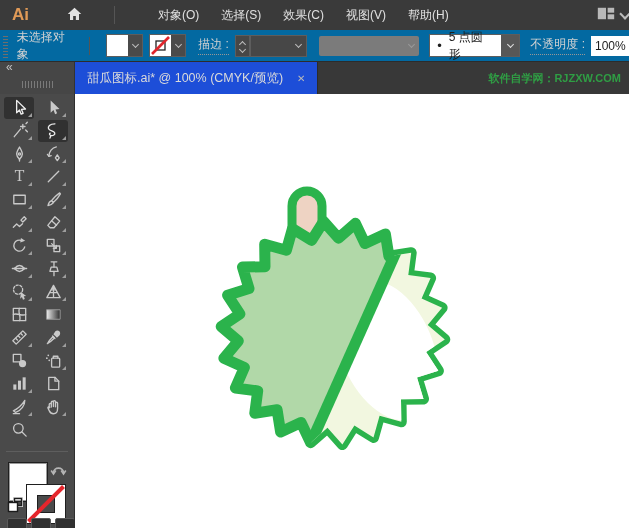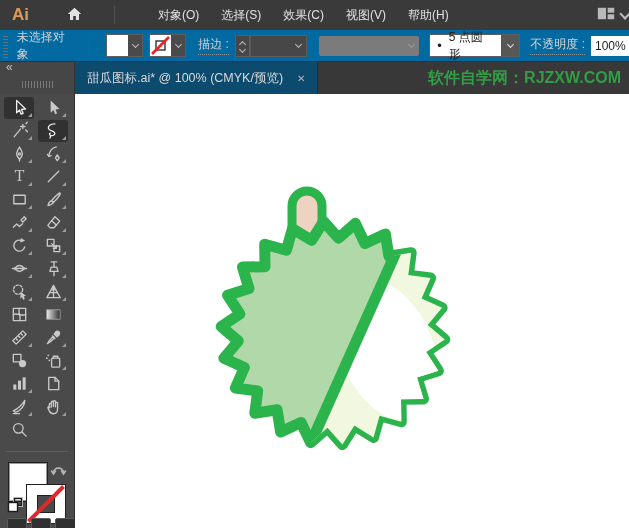--- a/index.html
+++ b/index.html
@@ -40,25 +40,25 @@
   .brush-face{display:flex;align-items:center;background:#fff;color:#1d1d1d;height:21px;padding:0 8px 0 7px;gap:7px;}
   .brush-bullet{font-size:13px;line-height:1;}
   .brush-chev{width:19px;height:21px;background:#575757;display:flex;align-items:center;justify-content:center;}
   .opacity-field{height:20px;background:#fff;color:#1d1d1d;margin-left:6px;padding:0 4px;display:flex;align-items:center;min-width:30px;}
   
   .tabrow{position:absolute;left:0;top:62px;width:629px;height:32px;background:#383838;display:flex;}
   .tools-header{width:75px;height:32px;background:#464646;position:relative;border-right:1px solid #333;box-sizing:border-box;}
   .collapse-btn{position:absolute;left:6px;top:-2px;font-size:12px;color:#c3c3c3;letter-spacing:-1px;}
   .grip-h{position:absolute;left:22px;top:19px;width:32px;height:7px;
           background:repeating-linear-gradient(90deg,#7a7a7a 0 1px,transparent 1px 3px);}
-  .doc-tab{height:32px;background:#0c4a6e;display:flex;align-items:center;padding:0 12px;
+  .doc-tab{height:32px;background:#1d4ed8;display:flex;align-items:center;padding:0 12px;
            border-right:1px solid #2b2b2b;box-sizing:border-box;}
   .doc-tab-title{color:#dadada;font-size:12.5px;white-space:nowrap;}
   .tab-close{margin-left:14px;color:#b9b9b9;font-size:10px;}
-  .watermark{margin-left:auto;margin-right:8px;align-self:center;font-weight:bold;font-size:16px;white-space:nowrap;}
+  .watermark{margin-left:auto;margin-right:8px;align-self:center;font-weight:bold;font-size:11px;white-space:nowrap;}
   
   .main{position:absolute;left:0;top:94px;width:629px;height:434px;display:flex;}
   .toolbar{width:75px;height:434px;background:#4a4a4a;position:relative;overflow:hidden;flex:none;
            border-right:1px solid #2e2e2e;box-sizing:border-box;}
   .tools-grid{position:absolute;left:2px;top:2px;width:70px;display:grid;grid-template-columns:34px 34px;grid-auto-rows:23px;justify-items:center;align-items:center;}
   .tool{position:relative;width:30px;height:22px;display:flex;align-items:center;justify-content:center;color:#c9c9c9;}
   .tool.active{background:#313131;border-radius:3px;color:#ededed;}
   .tool.sub::after{content:"";position:absolute;right:2px;bottom:2px;
        border-style:solid;border-width:0 0 4px 4px;border-color:transparent transparent #9d9d9d transparent;}
   .tool svg{display:block;}

